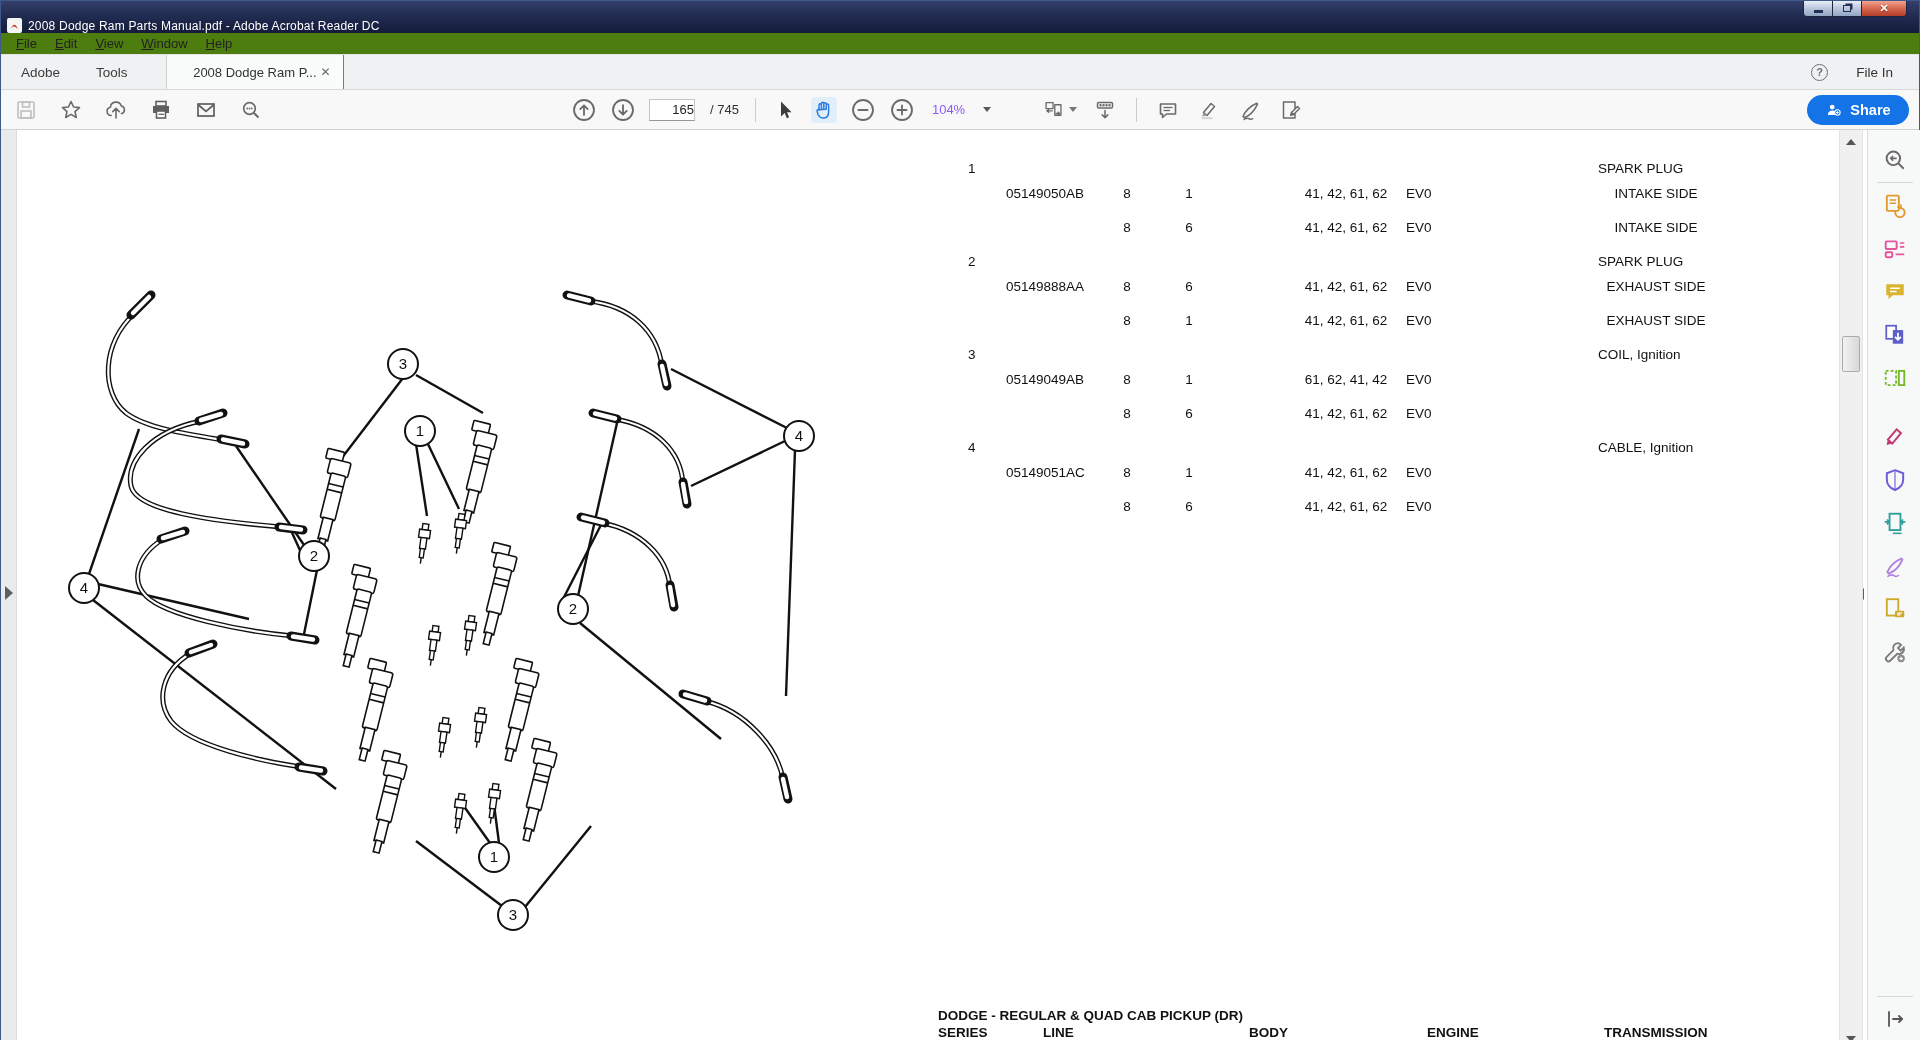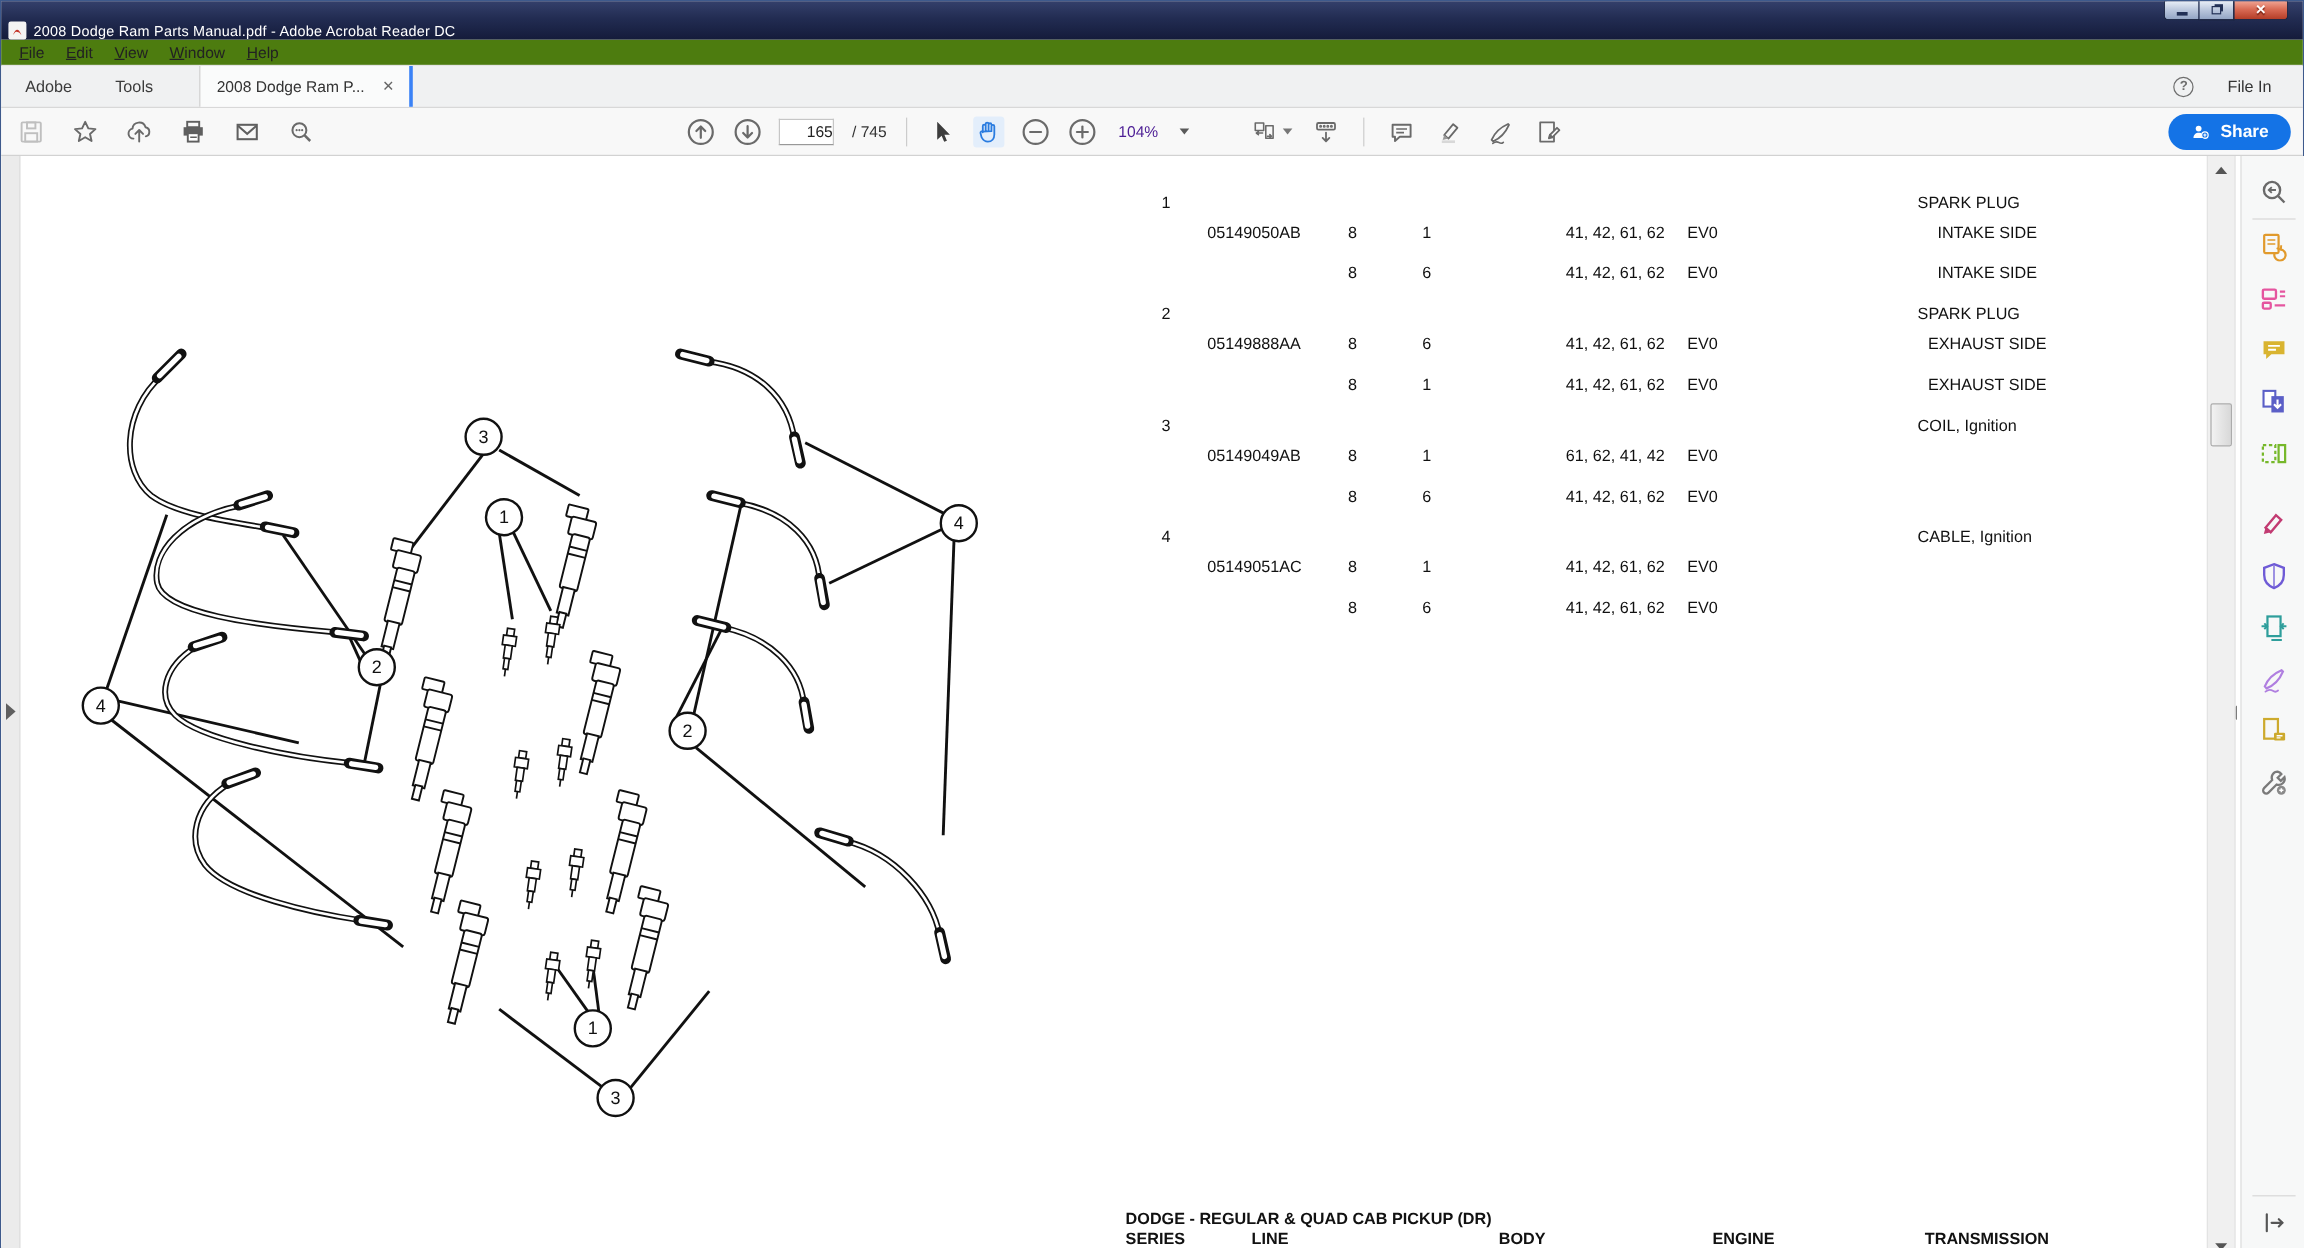--- a/index.html
+++ b/index.html
@@ -31,43 +31,43 @@
     display:flex; align-items:center; padding-left:6px; }
   .menu-item { font-size:13px; color:#222; padding:2px 9px; display:inline-block; }
   .menu-item::first-letter { text-decoration:underline; }
 
   
   .tabbar { height:35px; background:#f0f1f2; border-bottom:1px solid #d8d8d8;
     display:flex; align-items:stretch; }
   .tab-plain { font-size:13.5px; color:#3b3b3b; display:flex; align-items:center;
     padding:0 16px; margin-left:4px; }
   .doc-tab { margin-left:22px; width:178px; background:#fafbfb; border-left:1px solid #cfcfcf;
-    border-right:3px solid #3b82f6; display:flex; align-items:center; padding:0 8px 0 14px;
-    font-size:13px; color:#333; }
+    border-right:1px solid #3b82f6; display:flex; align-items:center; padding:0 8px 0 14px;
+    font-size:13px; color:#333;text-align:right; }
   .doc-tab .label { flex:1; white-space:nowrap; overflow:hidden; }
   .tab-close { color:#666; font-size:12px; padding:2px 4px; }
   .tab-spacer { flex:1; }
   .help-circle { width:17px; height:17px; border:1.6px solid #6e6e6e; border-radius:50%;
     color:#6e6e6e; font-size:11px; font-weight:bold; display:flex; align-items:center;
     justify-content:center; align-self:center; margin-right:28px; }
   .sign-in { font-size:13.5px; color:#333; display:flex; align-items:center; padding-right:26px; }
 
   
   .toolbar { position:relative; height:40px; background:#f8f8f8; border-bottom:1px solid #d2d2d2; }
   .tb-group { position:absolute; top:0; height:100%; display:flex; align-items:center; }
   .tb-left { left:12px; gap:19px; }
   .tb-center { left:570px; gap:13px; }
   .tb-tools { left:1042px; gap:15px; }
   .tb-icon { display:flex; align-items:center; justify-content:center; width:26px; height:26px; }
   .tb-icon.active { background:#e3eefb; border-radius:3px; }
   .tb-divider { width:1px; height:24px; background:#cccccc; margin:0 3px; }
   .page-box { width:46px; height:22px; background:#fff; border:1px solid #c6c6c6;
     border-bottom-color:#989898; font-size:13px; color:#222; text-align:right; line-height:20px; }
   .page-total { font-size:13px; color:#333; margin-left:2px; }
-  .zoom-label { font-size:13px; color:#4c1d95; margin-left:4px; }
+  .zoom-label { font-size:13px; color:#8b5cf6; margin-left:4px; }
   .caret-down { width:0; height:0; border-left:4px solid transparent; border-right:4px solid transparent;
     border-top:5px solid #5a5a5a; margin-left:5px; }
   .share-btn { position:absolute; right:10px; top:5px; height:30px; width:102px; border-radius:16px;
     background:#1473E6; color:#fff; display:flex; align-items:center; justify-content:center;
     gap:7px; font-size:14.5px; font-weight:bold; }
 
   
   .content { position:relative; width:1920px; height:921px; background:#fff; overflow:hidden; }
   .nav-strip { position:absolute; left:0; top:0; bottom:0; width:16px; background:#ebebeb;
     border-right:1px solid #dedede; }

